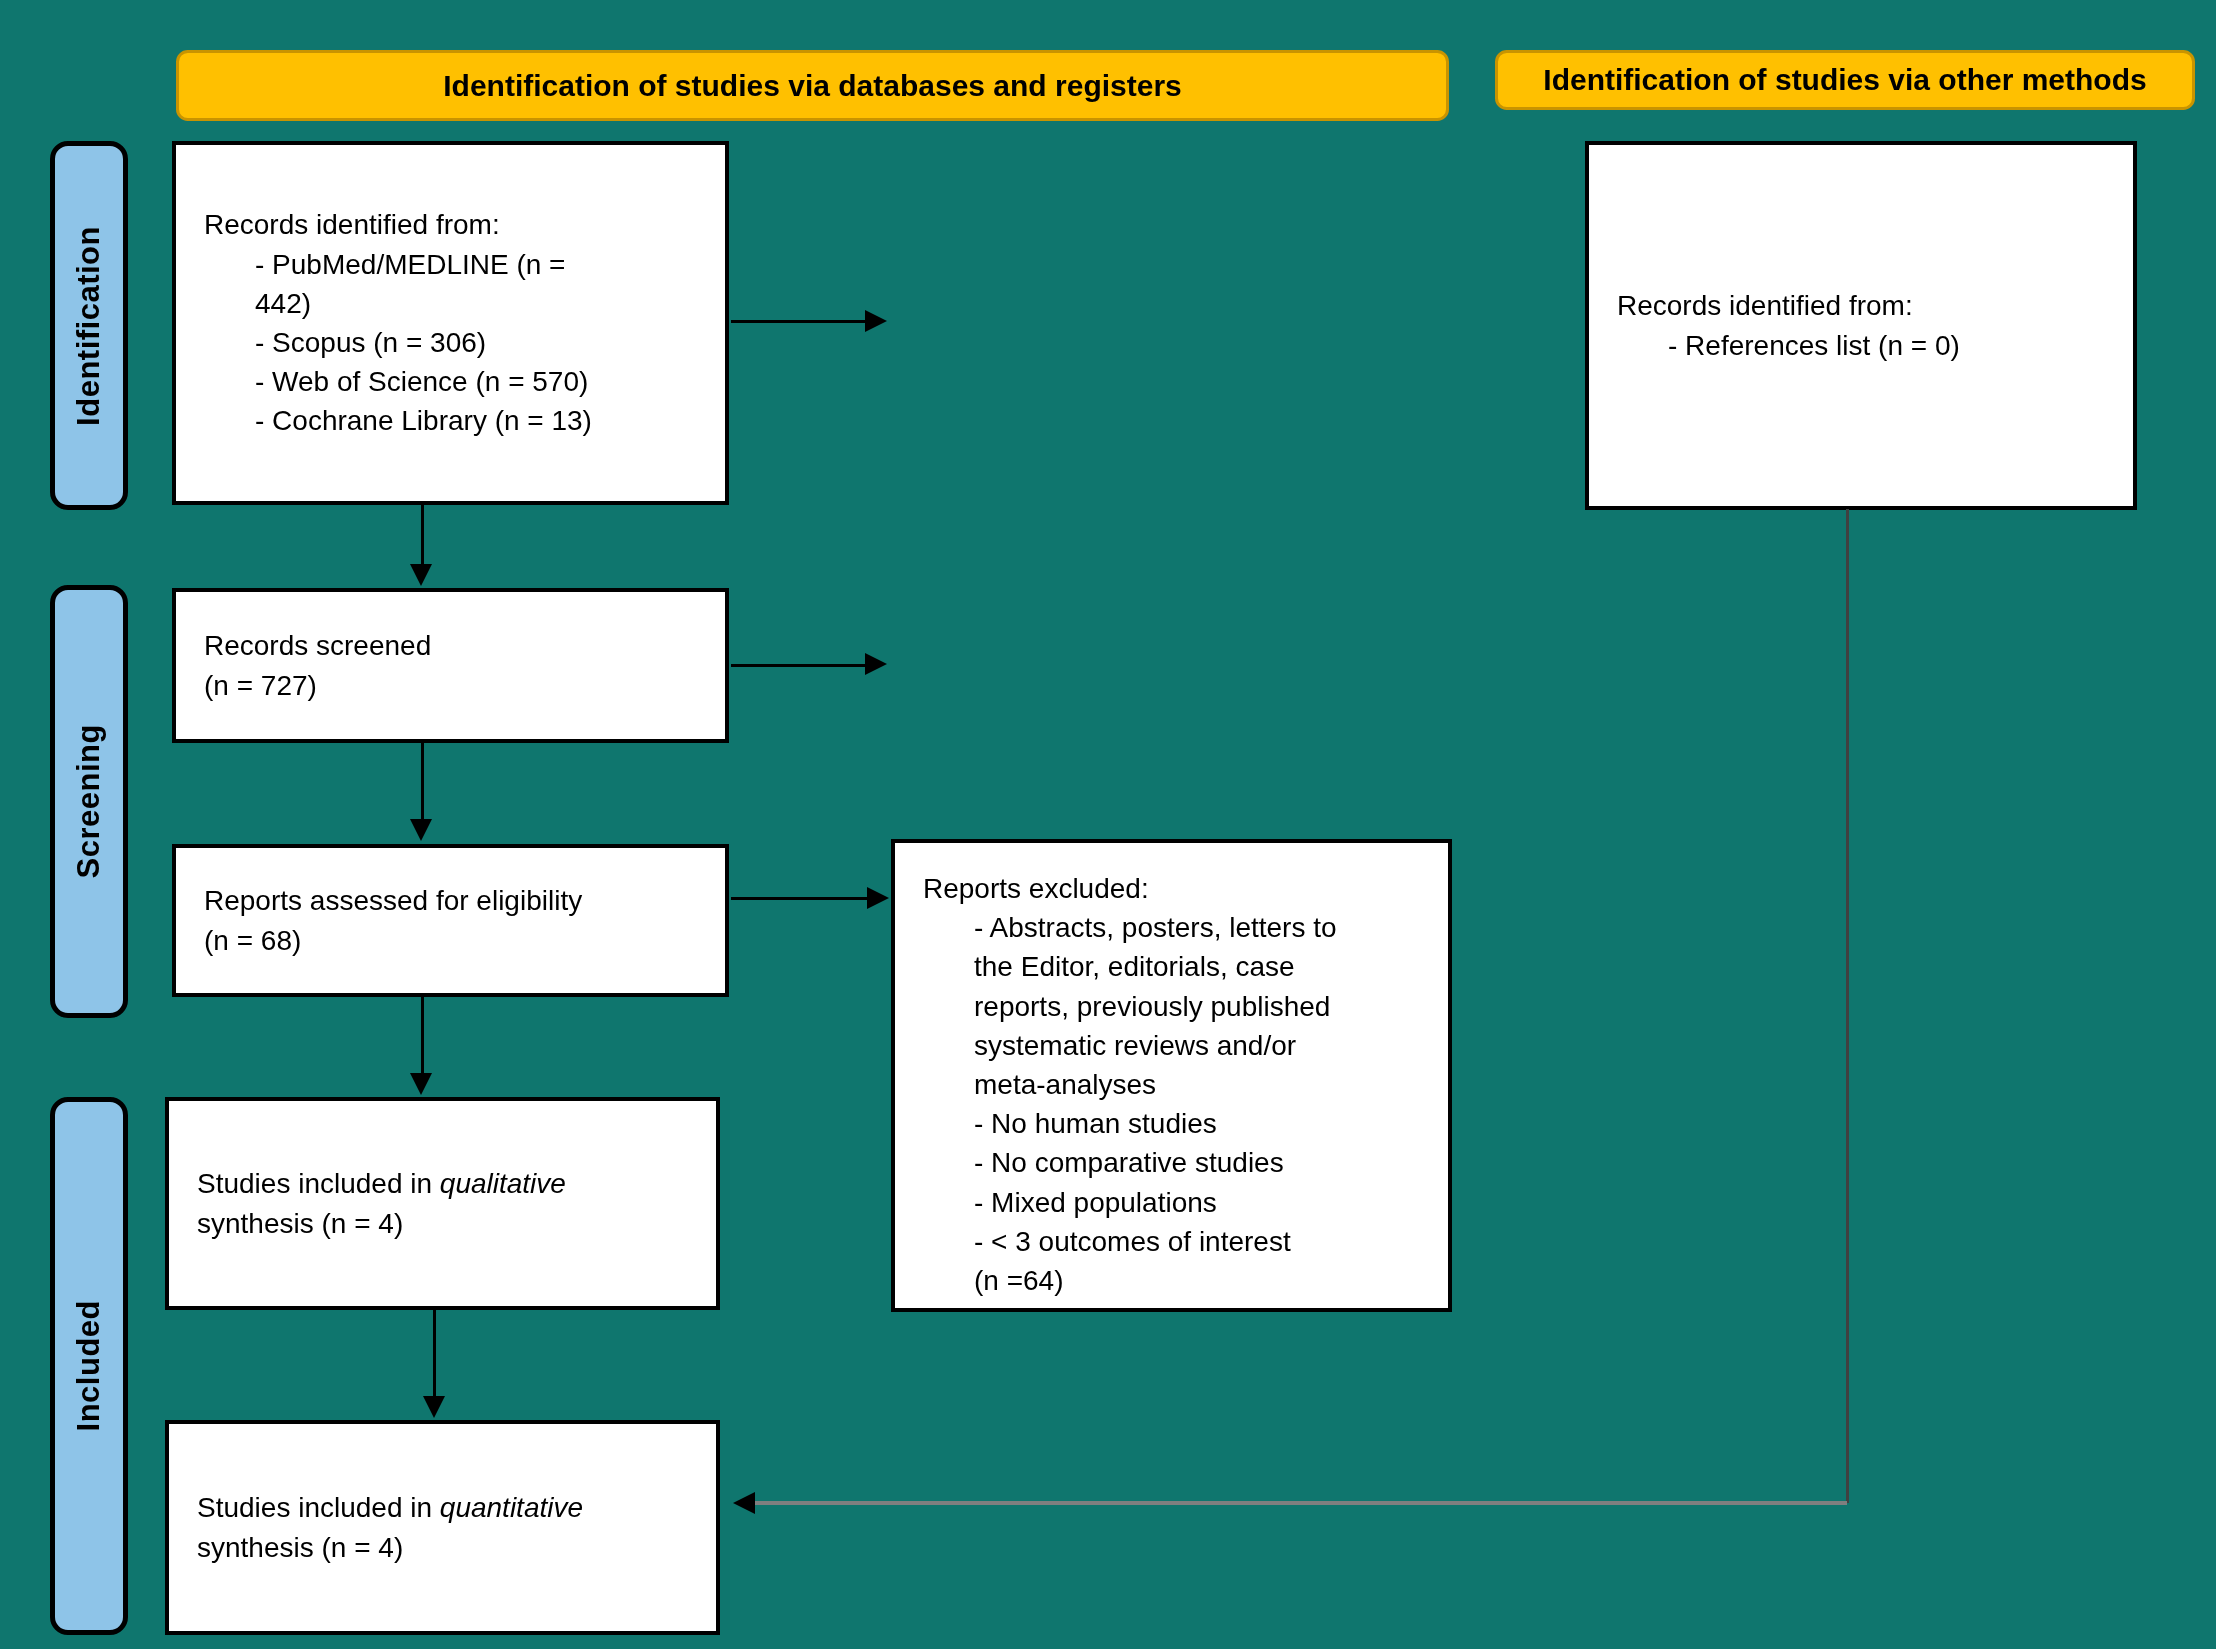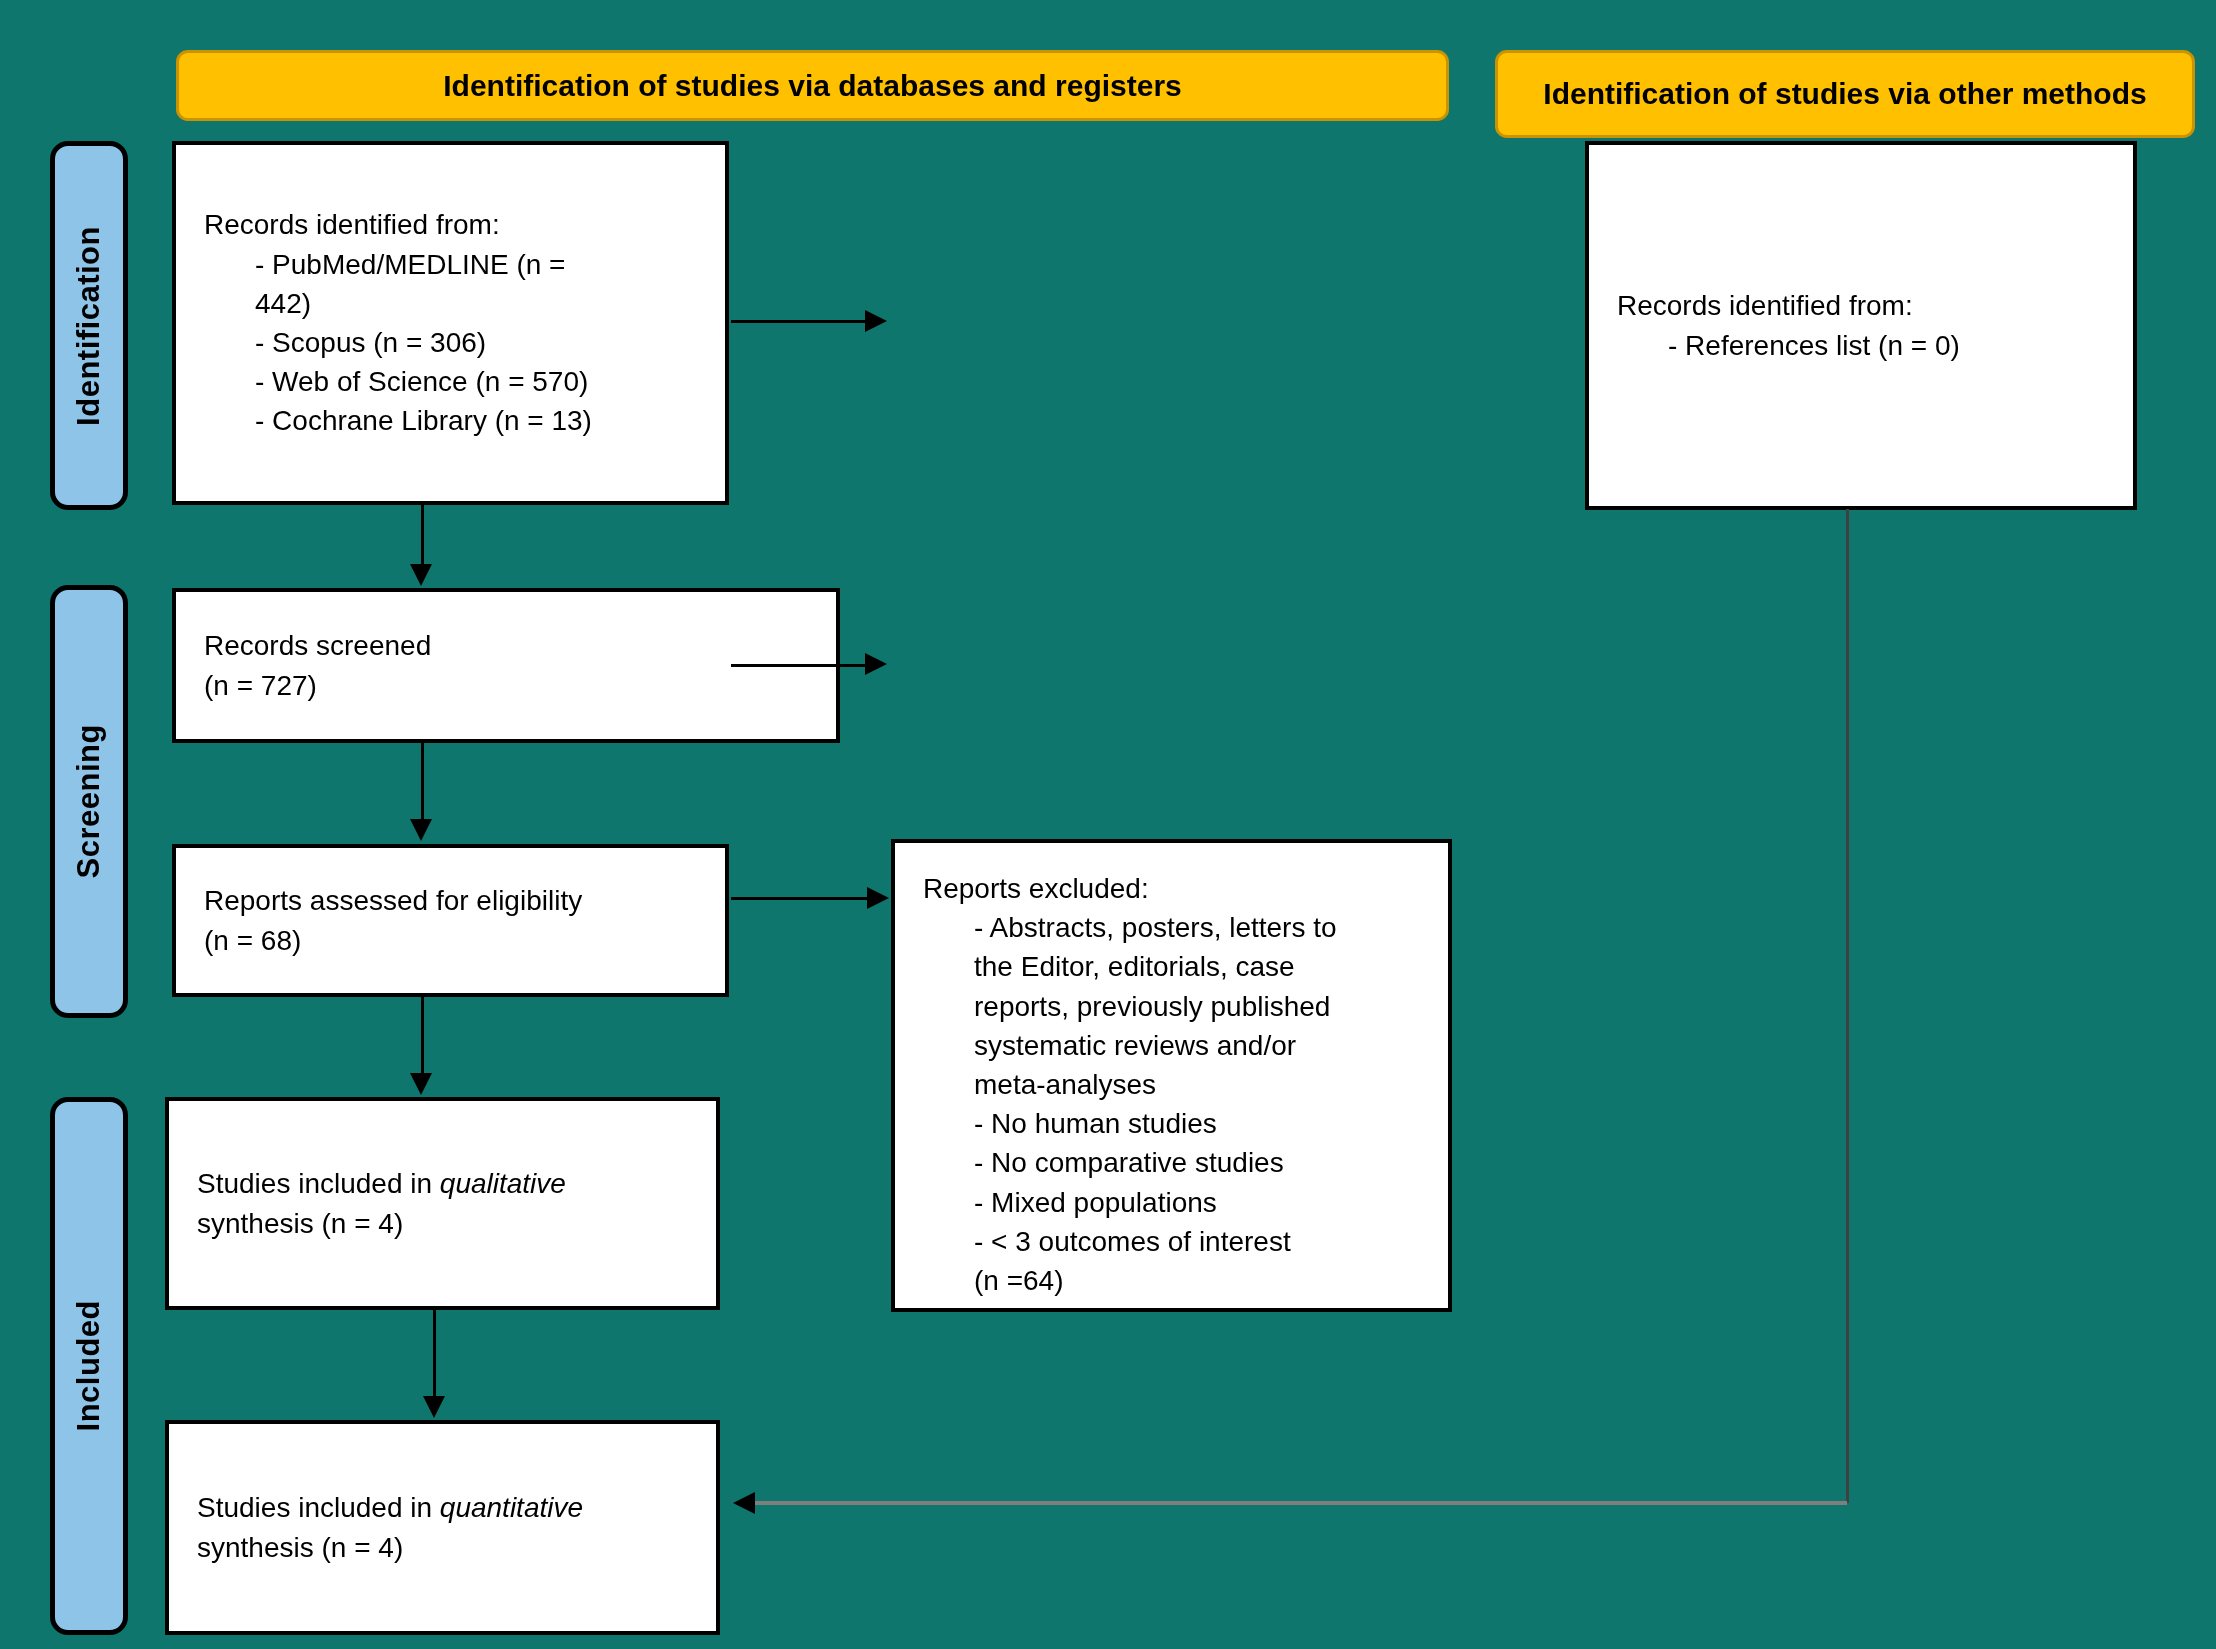--- a/index.html
+++ b/index.html
@@ -78,21 +78,21 @@
     border-right:22.4px solid #000000; }
 </style>
 </head>
 <body>
 
 <div class="canvas">
 
   <div class="phase-header" style="left:176px; top:50px; width:1273px; height:71px;">
     <span>Identification of studies via databases and registers</span>
   </div>
-  <div class="phase-header" style="left:1495px; top:50px; width:700px; height:88px;">
+  <div class="phase-header" style="left:1495px; top:50px; width:700px; height:60px;">
     <span>Identification of studies via other methods</span>
   </div>
 
   <div class="stage-label" style="left:50px; top:141px; width:78px; height:369px;">
     <span class="vtext">Identification</span>
   </div>
   <div class="stage-label" style="left:50px; top:585px; width:78px; height:433px;">
     <span class="vtext">Screening</span>
   </div>
   <div class="stage-label" style="left:50px; top:1097px; width:78px; height:538px;">
@@ -107,21 +107,21 @@
     <div class="bullet">- Web of Science (n = 570)</div>
     <div class="bullet">- Cochrane Library (n = 13)</div>
   </div>
 
 
   <div class="flow-box" style="left:1585px; top:141px; width:552px; height:369px;">
     <div class="line">Records identified from:</div>
     <div class="bullet">- References list (n = 0)</div>
   </div>
 
-  <div class="flow-box" style="left:172px; top:588px; width:668px; height:155px;">
+  <div class="flow-box" style="left:172px; top:588px; width:557px; height:155px;">
     <div class="line">Records screened</div>
     <div class="line">(n = 727)</div>
   </div>
 
 
   <div class="flow-box" style="left:172px; top:844px; width:557px; height:153px;">
     <div class="line">Reports assessed for eligibility</div>
     <div class="line">(n = 68)</div>
   </div>
 

